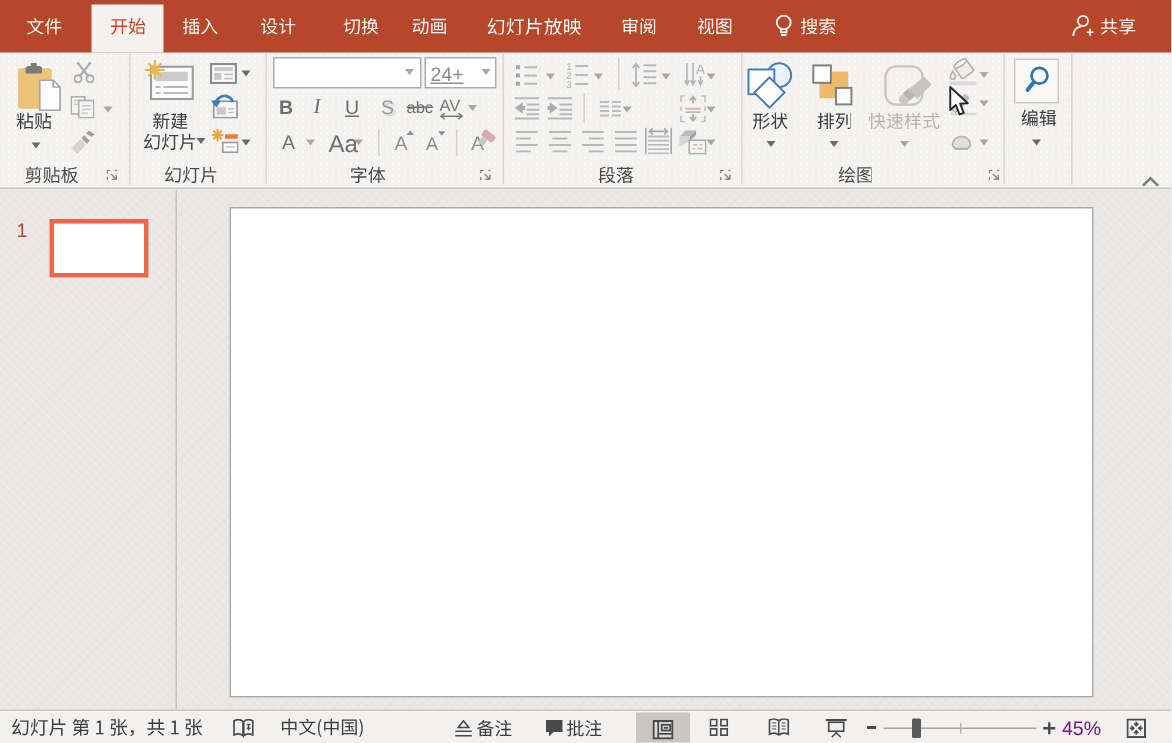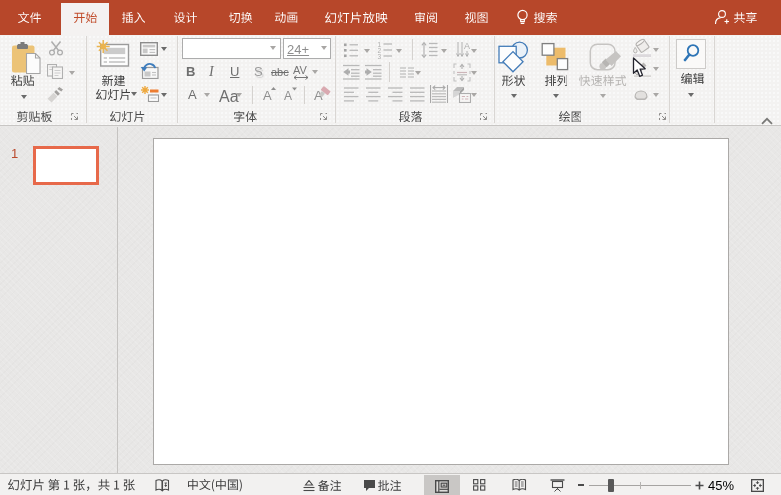--- a/index.html
+++ b/index.html
@@ -20,21 +20,21 @@
 .vsep2 { position:absolute; width:1px; background:#D5D2CF; }
 
 #content { position:absolute; left:0; top:127px; width:781px; height:346px; background:#E8E7E6;
   background-image:repeating-linear-gradient(45deg, rgba(250,250,250,0.16) 0 1px, transparent 1px 4px),
   repeating-linear-gradient(-45deg, rgba(205,203,201,0.12) 0 1px, transparent 1px 5px); }
 #leftpanel { position:absolute; left:0; top:0; width:118px; height:346px; border-right:1px solid #C5C3C1; }
 #slidenum { position:absolute; left:11px; top:19px; color:#BA4A2D; font-size:13px; }
 #thumb { position:absolute; left:33px; top:19px; width:66px; height:39px; background:#fff; border:3px solid #E7694A; }
 #canvas { position:absolute; left:153px; top:11px; width:576px; height:327px; background:#fff; border:1px solid #ABA9A7; }
 
-#statusbar { position:absolute; left:0; top:473px; width:781px; height:22px; background:#F2F1F0; border-top:1px solid #C8C6C4; font-size:12px; color:#000000; }
+#statusbar { position:absolute; left:0; top:473px; width:781px; height:22px; background:#F2F1F0; border-top:1px solid #C8C6C4; font-size:12px; color:#701a75; }
 .sbtext { position:absolute; top:4px; }
 </style>
 </head>
 <body>
 <div id="app">
 
   <div id="content">
     <div id="canvas"></div>
     <div id="leftpanel">
       <div id="slidenum">1</div>

